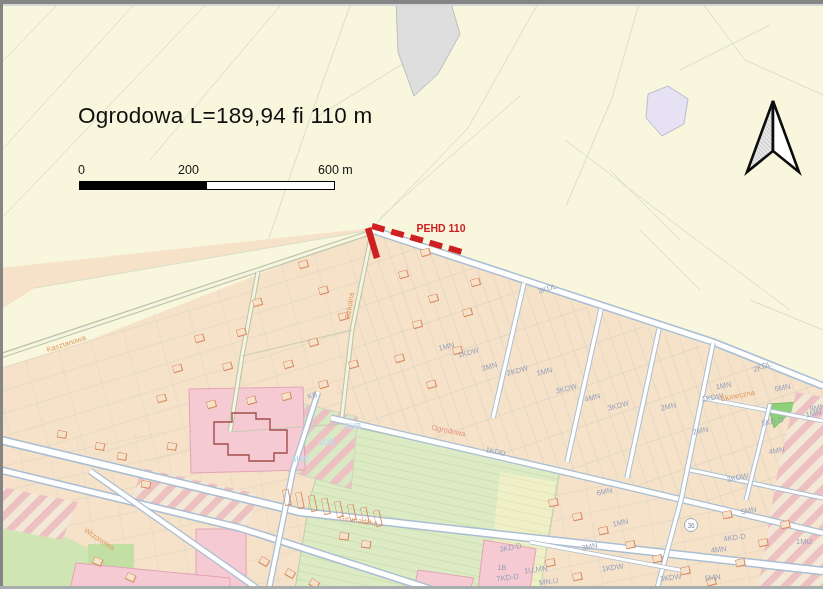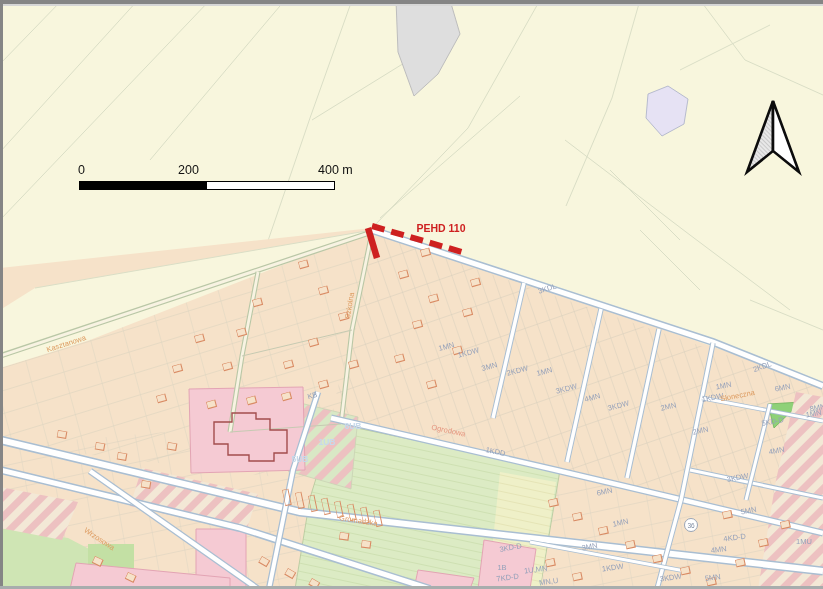--- a/index.html
+++ b/index.html
@@ -296,26 +296,27 @@
 
   <text class="pehd" x="441" y="232">PEHD 110</text>
 
   <g stroke="#0c0c0c" stroke-width="2.6" stroke-linejoin="miter">
     <path d="M773 101 L747 172 L773 151 Z" fill="url(#hatchN)"></path>
     <path d="M773 101 L799 172 L773 151 Z" fill="#ffffff"></path>
   </g>
 </svg>
 
 <div class="map-title">
+  <div class="l2">Ogrodowa L=189,94 fi 110 m</div>
 </div>
 
 <div class="scalebar">
   <span class="tick t0">0</span>
   <span class="tick t200">200</span>
-  <span class="tick t400">400 m</span>
+  <span class="tick t400">600 m</span>
   <div class="bar">
         <div class="half"></div>
       </div>
 </div>
 
 <div class="edge" style="left:0;top:0;width:823px;height:4px"></div>
 <div class="edge" style="left:0;top:4px;width:823px;height:2px;background:#d6d6d6"></div>
 <div class="edge" style="left:0;top:0;width:3px;height:589px"></div>
 <div class="edge" style="left:0;top:586px;width:823px;height:3px;background:#a8adad"></div>
 

